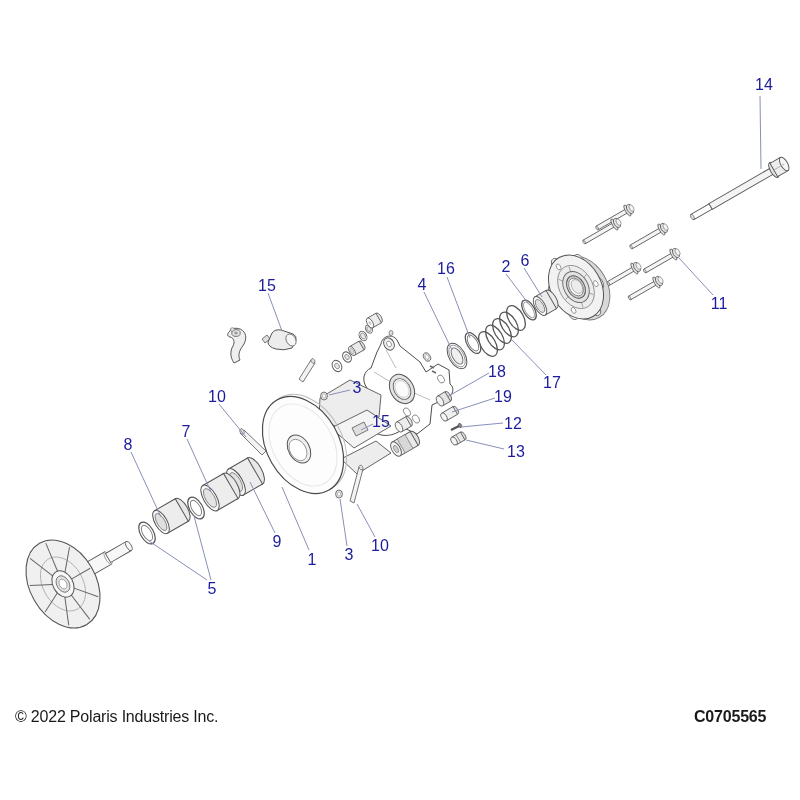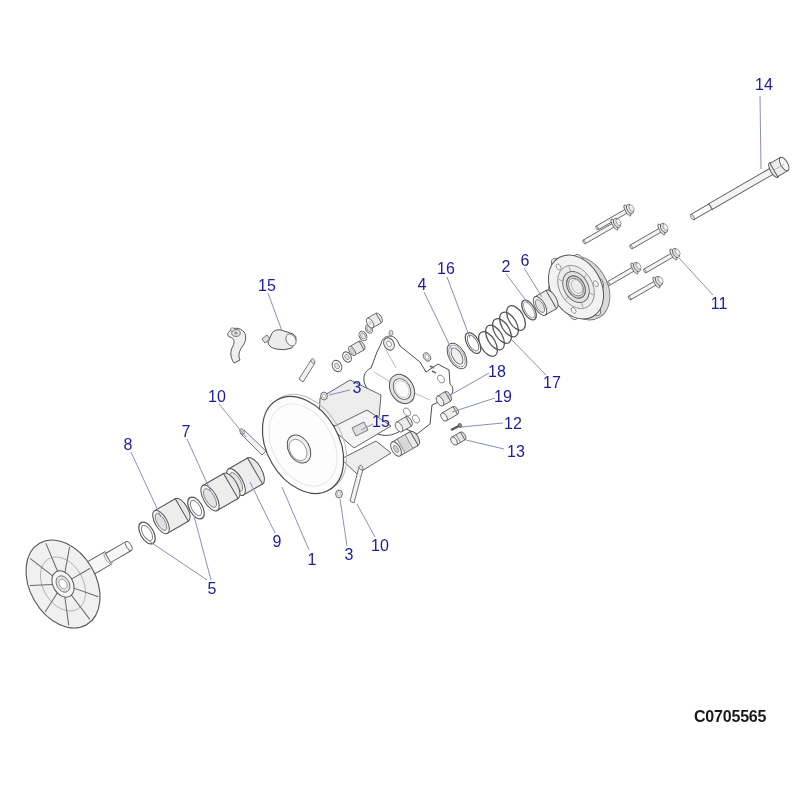--- a/index.html
+++ b/index.html
@@ -353,14 +353,15 @@
     <text class="callout" x="128" y="450">8</text>
     <text class="callout" x="186" y="437">7</text>
     <text class="callout" x="277" y="547">9</text>
     <text class="callout" x="212" y="594">5</text>
     <text class="callout" x="312" y="565">1</text>
     <text class="callout" x="349" y="560">3</text>
     <text class="callout" x="380" y="551">10</text>
   </g>
 </svg>
 
+  <div id="copyright" class="footer-text">© 2022 Polaris Industries Inc.</div>
   <div id="partcode" class="footer-text">C0705565</div>
 </div>
 
 </body></html>

